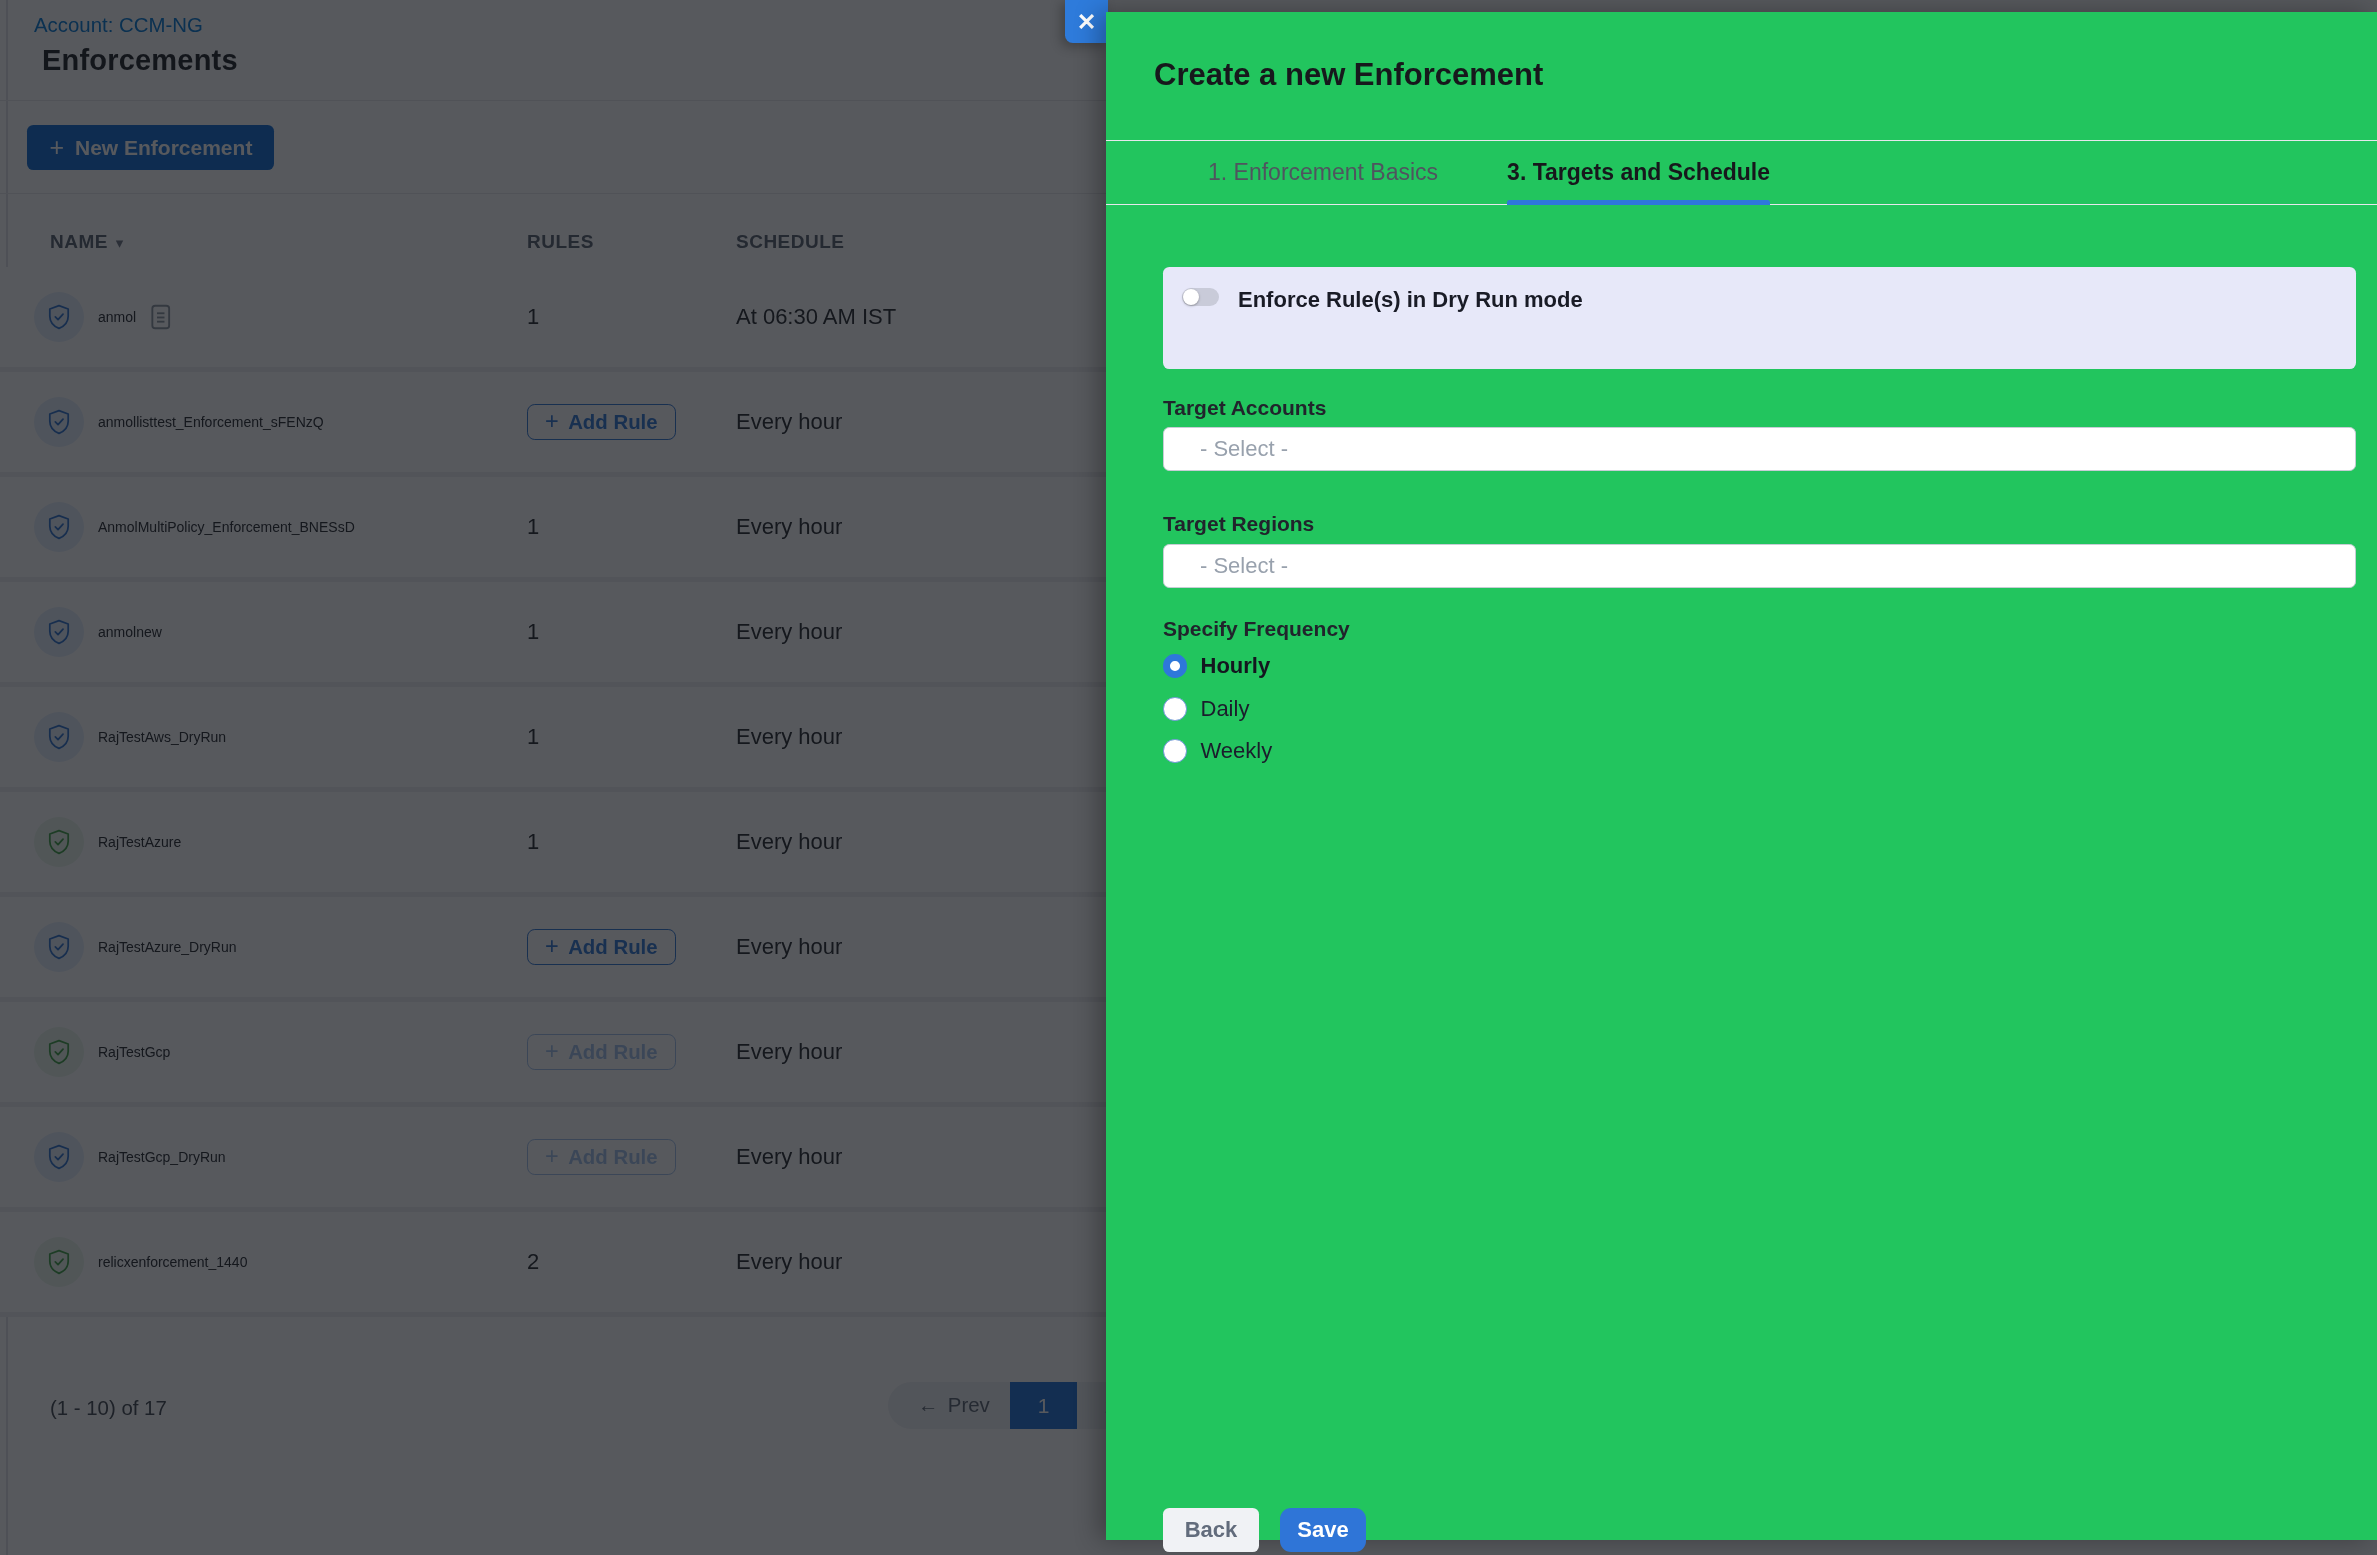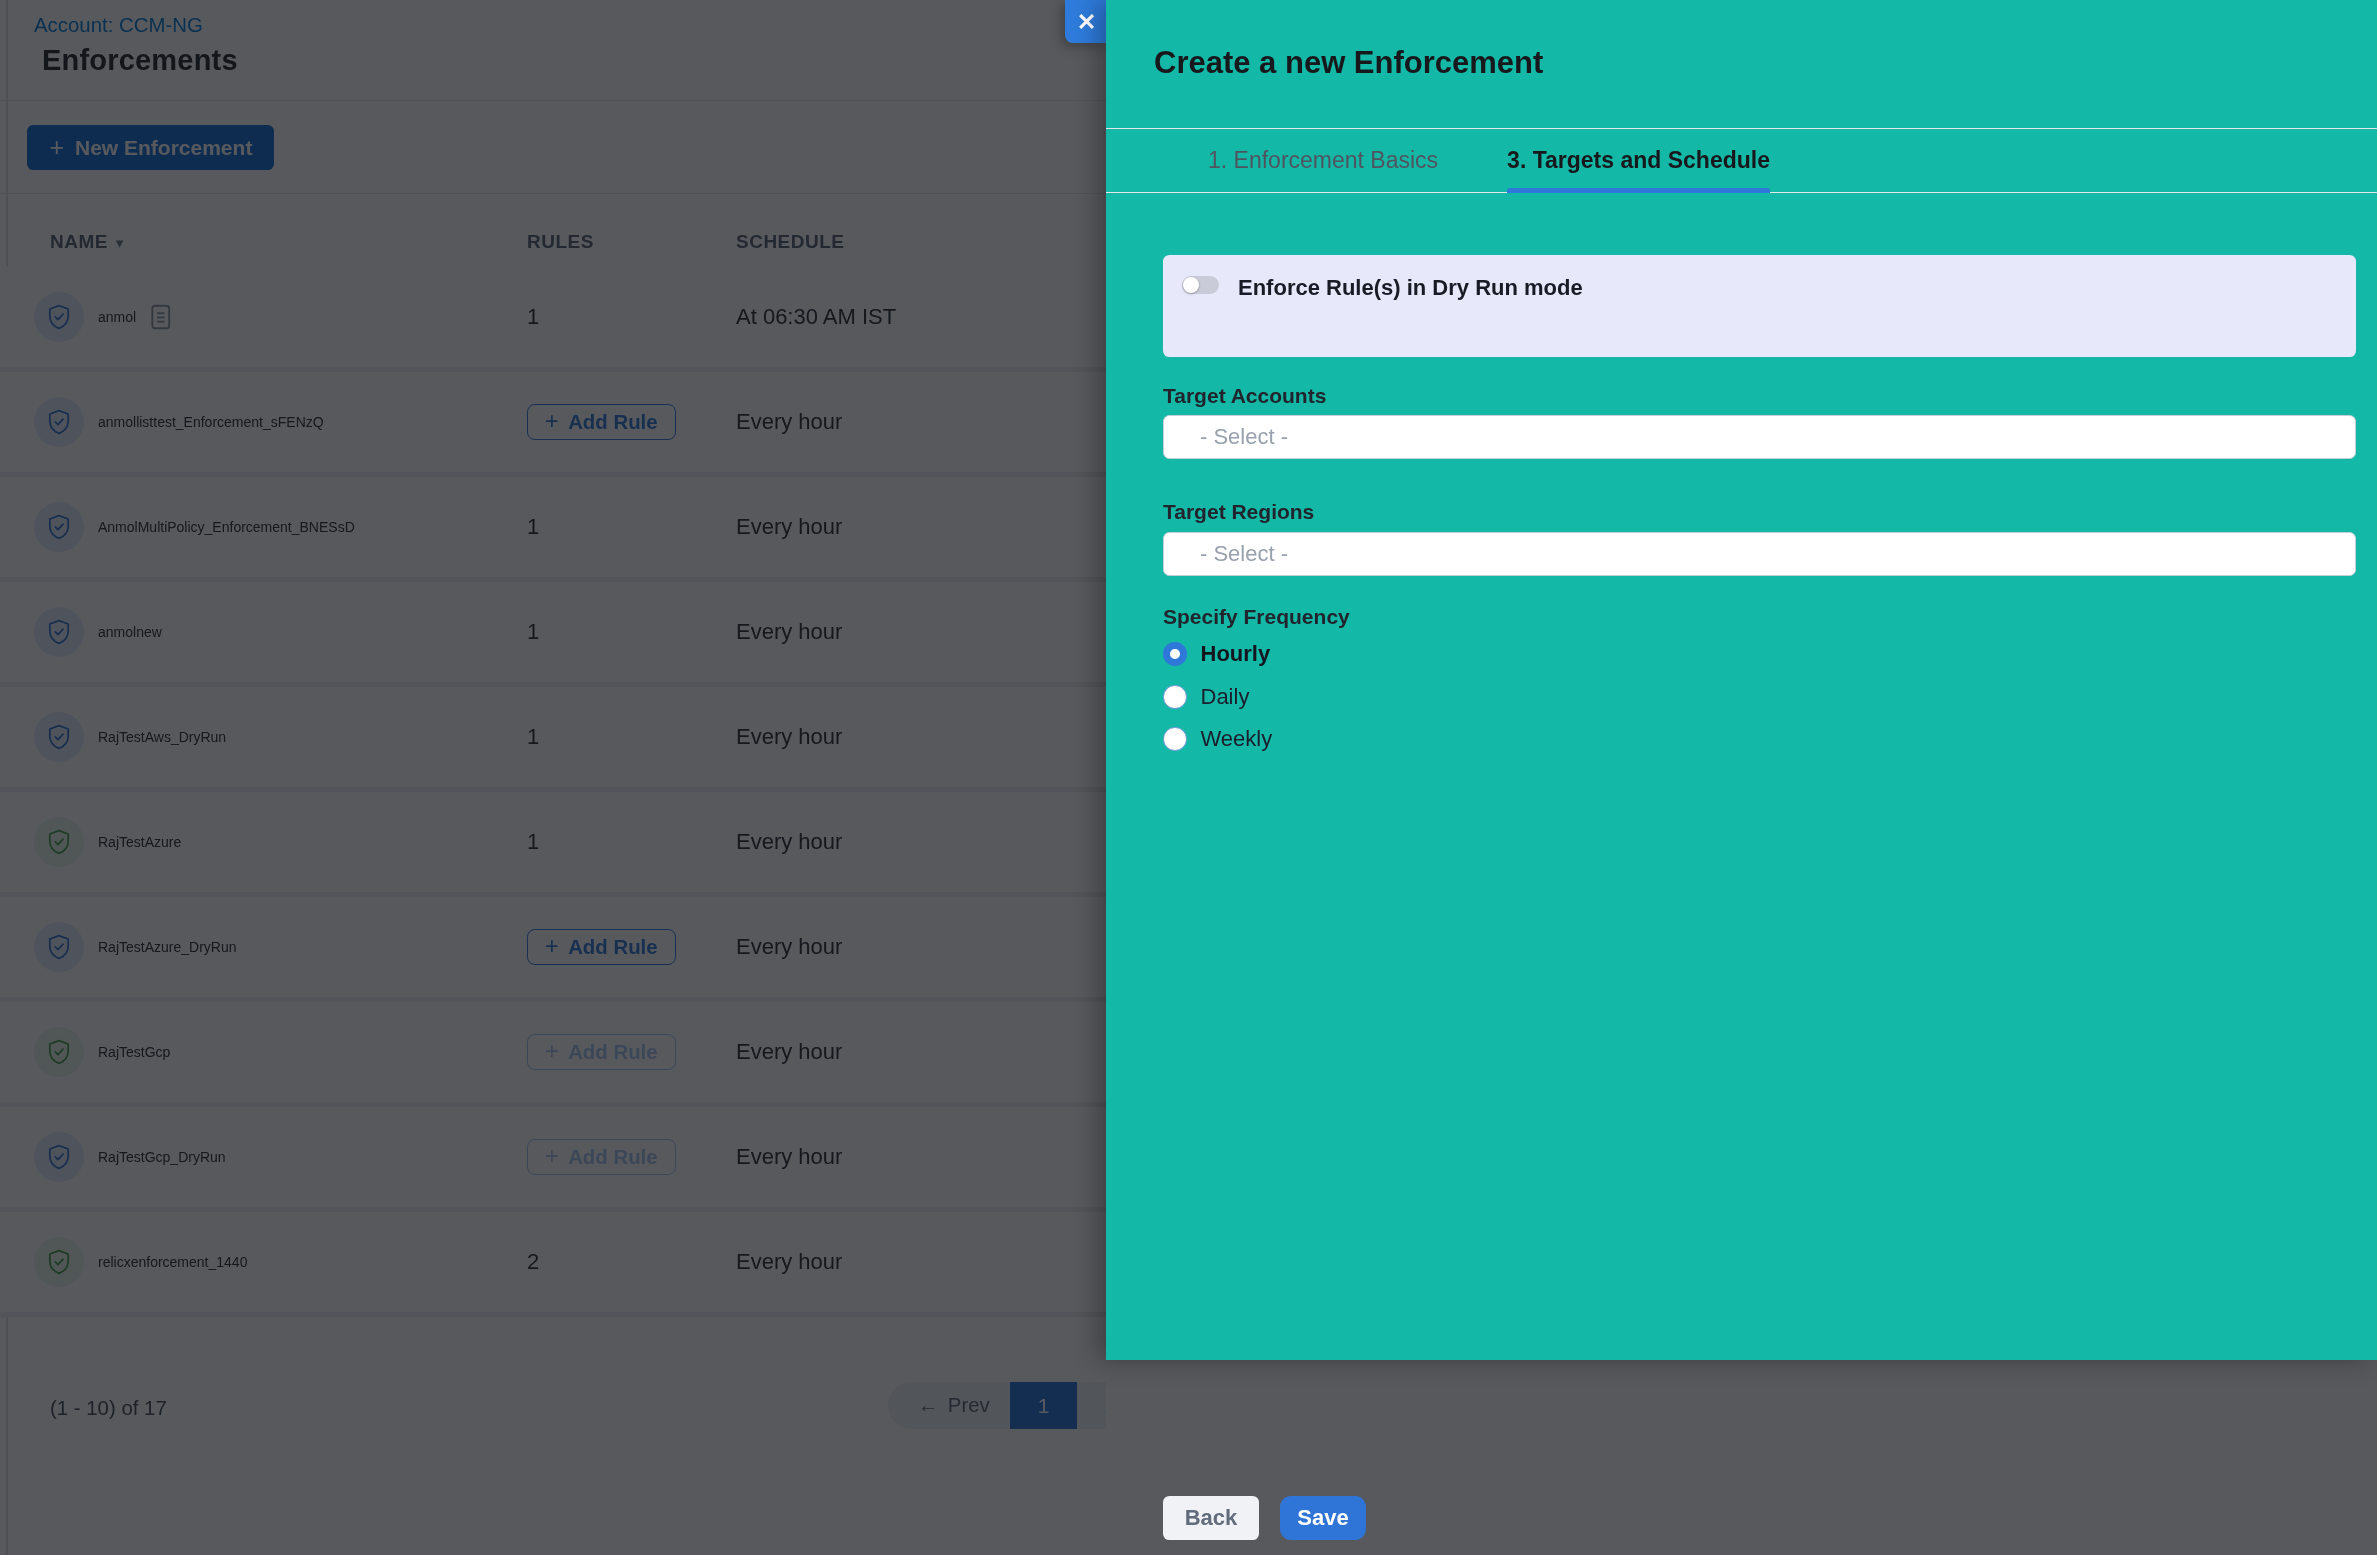--- a/index.html
+++ b/index.html
@@ -59,21 +59,21 @@
   .page-btn{width:67px;height:47px;display:flex;align-items:center;justify-content:center;font-size:21px;border:none;
             background:transparent;color:var(--page-active);cursor:pointer;}
   .page-btn.active{background:var(--page-active);color:#fff;}
 
   .overlay{position:absolute;inset:0;background:rgba(15,19,24,.70);}
 
   
   .close-btn{position:absolute;left:1065px;top:0;width:43px;height:43px;background:#2e7bdb;border:none;
              border-radius:0 0 0 7.8px;color:#fff;font-size:23.5px;font-weight:700;cursor:pointer;
              display:flex;align-items:center;justify-content:center;box-shadow:-3.1px 3.1px 11px rgba(0,0,0,.25);}
-  .panel{position:absolute;left:1106px;top:0;width:1271px;height:1360px;background:#14b8a6;
+  .panel{position:absolute;left:1106px;top:12px;width:1271px;height:1528px;background:#22c55e;
          box-shadow:-7.8px 0 23.5px rgba(0,0,0,.30);}
   .panel-title{position:absolute;left:48px;top:45px;font-size:31px;font-weight:700;color:#17181c;}
   .panel .hline{left:0;right:0;}
 
   .tabs{position:absolute;left:0;right:0;top:129px;height:64px;display:flex;align-items:center;
         padding-left:68px;gap:35px;border-bottom:0.8px solid var(--divider);}
   .tab{position:relative;height:100%;display:flex;align-items:center;font-size:23px;font-weight:500;color:#50545f;cursor:pointer;white-space:nowrap;margin-left:34px;}
   .tab.active{font-weight:700;color:#17181c;}
   .tab.active::after{content:"";position:absolute;left:0;right:0;bottom:-0.8px;height:4.7px;background:var(--accent);border-radius:2.4px 2.4px 0 0;}
 

